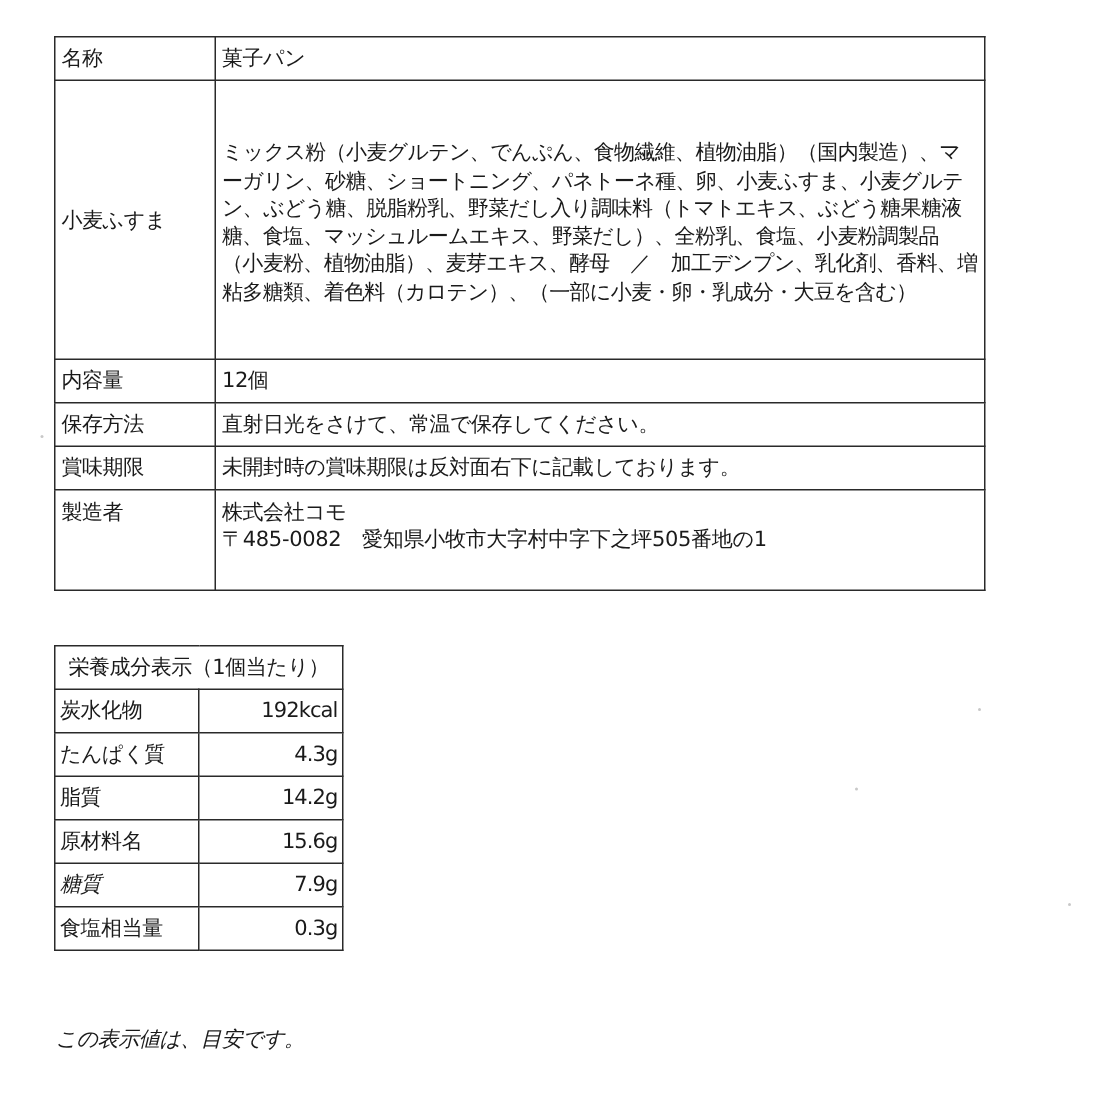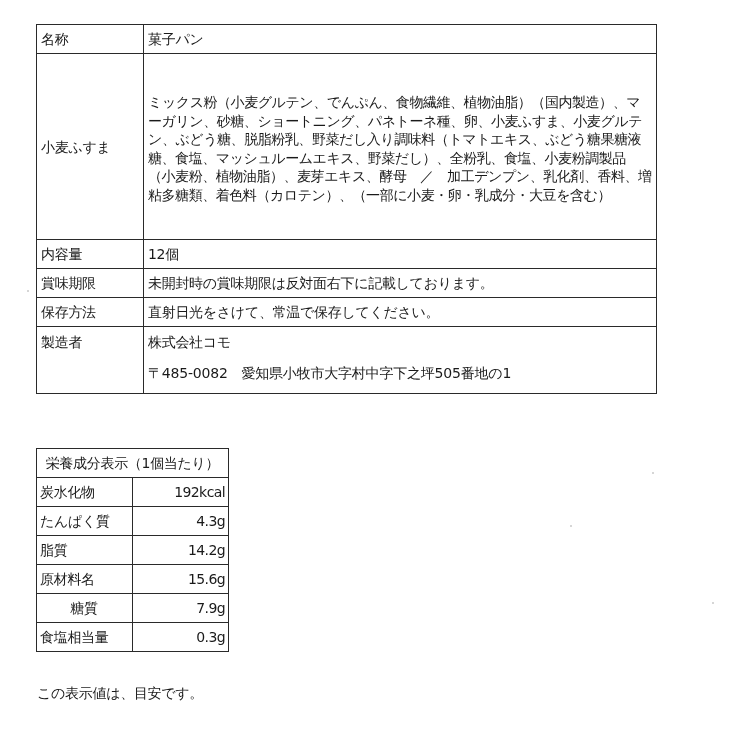--- a/index.html
+++ b/index.html
@@ -37,50 +37,51 @@
     .label-table tr.row-h31 td { height: 28px; margin-top: 28px; }
     .label-table tr.row-ingredients td { height: 185px; }
     .label-table tr.row-maker td { height: 60px; vertical-align: top; padding-top: 6px; }
     .ingredients-text {
       font-size: 14px;
       line-height: 18.5px;
       letter-spacing: -0.45px;
       padding-top: 4px;
       word-break: break-all;
     }
-    .maker-name { display: block; margin-bottom: 13px; }
+    .maker-name { display: block; }
     .maker-addr { display: block; letter-spacing: -0.2px; }
 
     .nutrition-table {
       position: absolute;
       left: 36px;
-      top: 448px;
+      top: 430px;
       width: 193px;
       border-collapse: collapse;
       table-layout: fixed;
     }
     .nutrition-table td {
       border: 1.5px solid #2a2a2a;
       height: 28px;
       padding: 0 3px;
       font-size: 14px;
       line-height: 18px;
       letter-spacing: -0.3px;
     }
     .nutrition-table td.n-key { width: 100px; }
     .nutrition-table td.n-val { text-align: right; letter-spacing: -0.6px; }
-    .nutrition-table td.n-key.indent { text-align: center; padding-right: 4px; }
+    .nutrition-table td.n-key.indent { text-align: left; padding-right: 4px; font-style: italic; }
     .nutrition-table td.n-header { text-align: center; }
     .footnote {
       position: absolute;
       left: 37px;
       top: 684px;
       font-size: 14px;
       line-height: 18px;
       letter-spacing: -0.3px;
+      font-style: italic;
     }
     .speck {
       position: absolute;
       width: 2px;
       height: 2px;
       background: #c8c8c8;
       border-radius: 1px;
     }
   </style>
 </head>
@@ -96,26 +97,26 @@
     <td class="key">小麦ふすま</td>
     <td>
       <div class="ingredients-text">ミックス粉（小麦グルテン、でんぷん、食物繊維、植物油脂）（国内製造）、マーガリン、砂糖、ショートニング、パネトーネ種、卵、小麦ふすま、小麦グルテン、ぶどう糖、脱脂粉乳、野菜だし入り調味料（トマトエキス、ぶどう糖果糖液糖、食塩、マッシュルームエキス、野菜だし）、全粉乳、食塩、小麦粉調製品（小麦粉、植物油脂）、麦芽エキス、酵母　／　加工デンプン、乳化剤、香料、増粘多糖類、着色料（カロテン）、（一部に小麦・卵・乳成分・大豆を含む）</div>
     </td>
   </tr>
   <tr class="row-h31">
     <td class="key">内容量</td>
     <td>12個</td>
   </tr>
   <tr class="row-h31">
+    <td class="key">保存方法</td>
+    <td>直射日光をさけて、常温で保存してください。</td>
+  </tr>
+  <tr class="row-h31">
     <td class="key">賞味期限</td>
     <td>未開封時の賞味期限は反対面右下に記載しております。</td>
-  </tr>
-  <tr class="row-h31">
-    <td class="key">保存方法</td>
-    <td>直射日光をさけて、常温で保存してください。</td>
   </tr>
   <tr class="row-maker">
     <td class="key">製造者</td>
     <td>
       <span class="maker-name">株式会社コモ</span>
       <span class="maker-addr">〒485-0082　愛知県小牧市大字村中字下之坪505番地の1</span>
     </td>
   </tr>
 </tbody>
   </table>

